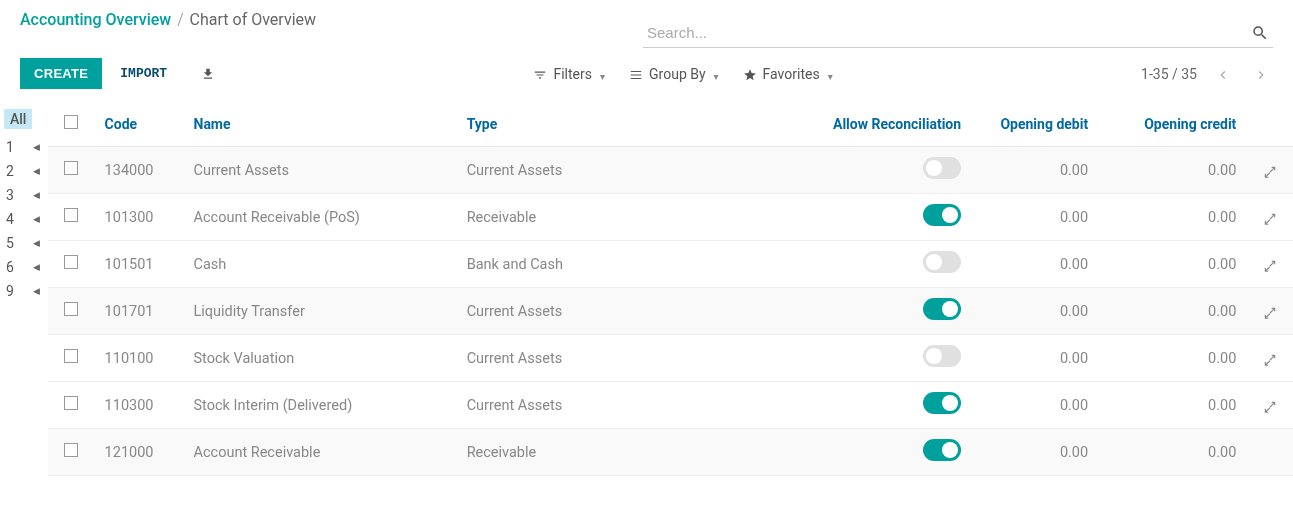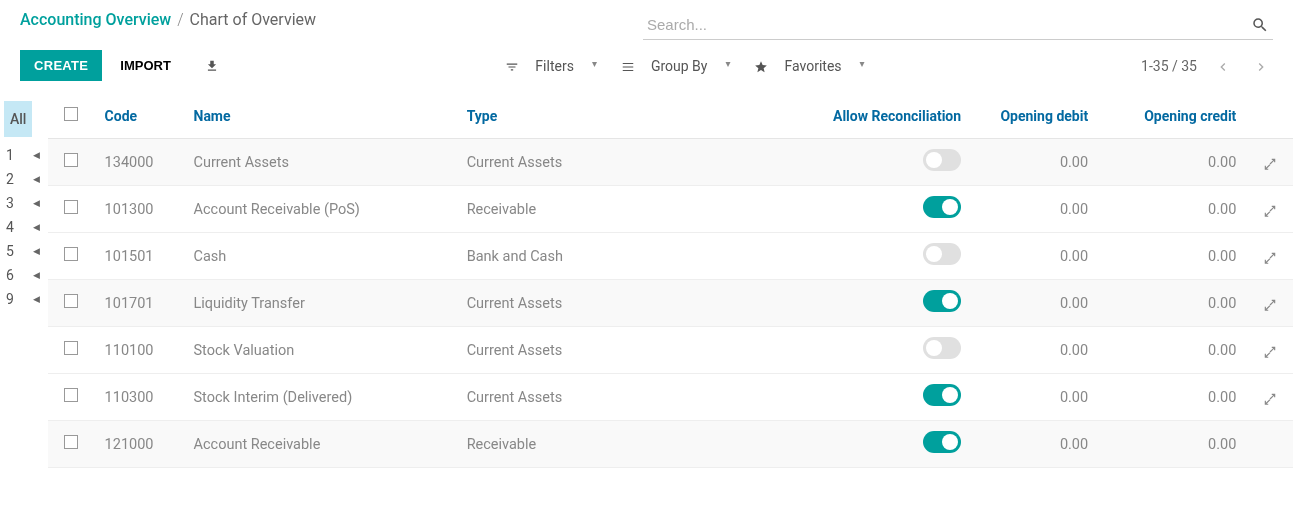--- a/index.html
+++ b/index.html
@@ -8,43 +8,43 @@
 .container { width: 1293px; }
 
 
 .top-row { display: flex; align-items: flex-start; padding: 10px 20px 0 20px; }
 .breadcrumb { flex: 0 0 auto; font-size: 16px; display: flex; align-items: center; }
 .breadcrumb-link { color: #00A09D; text-decoration: none; font-weight: 500; }
 .breadcrumb-sep { color: #888; margin: 0 6px; font-weight: 300; }
 .breadcrumb-current { color: #666; font-weight: 400; }
 
 .search-area { margin-left: auto; width: 630px; }
-.search-input-wrap { position: relative; border-bottom: 1px solid #ccc; display: flex; align-items: center; }
+.search-input-wrap { position: relative; border-bottom: 1px solid #ccc; display: flex; align-items: center; margin-top: 8px; }
 .search-input { border: none; outline: none; width: 100%; padding: 6px 4px; font-size: 15px; color: #666; }
 .search-input::placeholder { color: #aaa; }
 .search-icon { color: #555; font-size: 16px; padding: 0 4px; }
 
 
 .action-row { display: flex; align-items: center; padding: 10px 20px 12px 20px; }
 .btn-create { background: #00A09D; color: #fff; border: none; padding: 8px 14px; font-weight: 700; font-size: 13px; letter-spacing: 0.3px; cursor: pointer; }
-.btn-import { background: transparent; color: #000000; border: none; padding: 8px 14px; font-weight: 600; font-size: 13px; cursor: pointer; margin-left: 4px; }
+.btn-import { background: transparent; color: #0c4a6e; border: none; padding: 8px 14px; font-weight: 600; font-size: 13px; cursor: pointer; margin-left: 4px; font-family: Liberation Mono, monospace; }
 .btn-download { background: transparent; border: none; color: #555; padding: 8px 10px; cursor: pointer; margin-left: 10px; }
 
 .filter-bar { margin-left: auto; display: flex; align-items: center; gap: 24px; color: #555; }
-.filter-btn { display: inline-flex; align-items: flex-start; gap: 16px; cursor: pointer; font-size: 14px; color: #555; }
+.filter-btn { display: inline-flex; align-items: flex-end; gap: 6px; cursor: pointer; font-size: 14px; color: #555; }
 .caret { font-size: 10px; color: #888; margin-left: 2px; }
 
 .pager-area { margin-left: auto; display: flex; align-items: center; gap: 14px; color: #666; justify-content: center; }
 .pager-text { font-size: 14px; }
 .pager-btn { color: #aaa; cursor: pointer; font-size: 16px; padding: 0 4px; }
 
 
 .body-layout { display: flex; }
 .side-index { width: 48px; border-right: 0; padding-top: 8px; font-size: 14px; color: #555; }
-.side-all { background: #c5e8f5; padding: 10px 6px; font-weight: 500; margin-bottom: 6px; display: inline-block; }
+.side-all { background: #c5e8f5; padding: 2px 6px; font-weight: 500; margin-bottom: 6px; display: inline-block; }
 .side-item { display: flex; align-items: center; justify-content: space-between; padding: 4px 8px 4px 6px; cursor: pointer; }
 .side-arrow { font-size: 9px; color: #666; }
 
 .table-wrap { flex: 1; }
 
 table { width: 100%; border-collapse: collapse; }
 thead th { text-align: left; padding: 14px 10px; font-weight: 700; color: #0369a1; border-bottom: 1px solid #e5e5e5; font-size: 14px; }
 tbody td { padding: 10px 10px; border-bottom: 1px solid #eee; color: #888; font-size: 14.5px; vertical-align: middle; }
 tbody tr.alt { background: #f9f9f9; }
 

